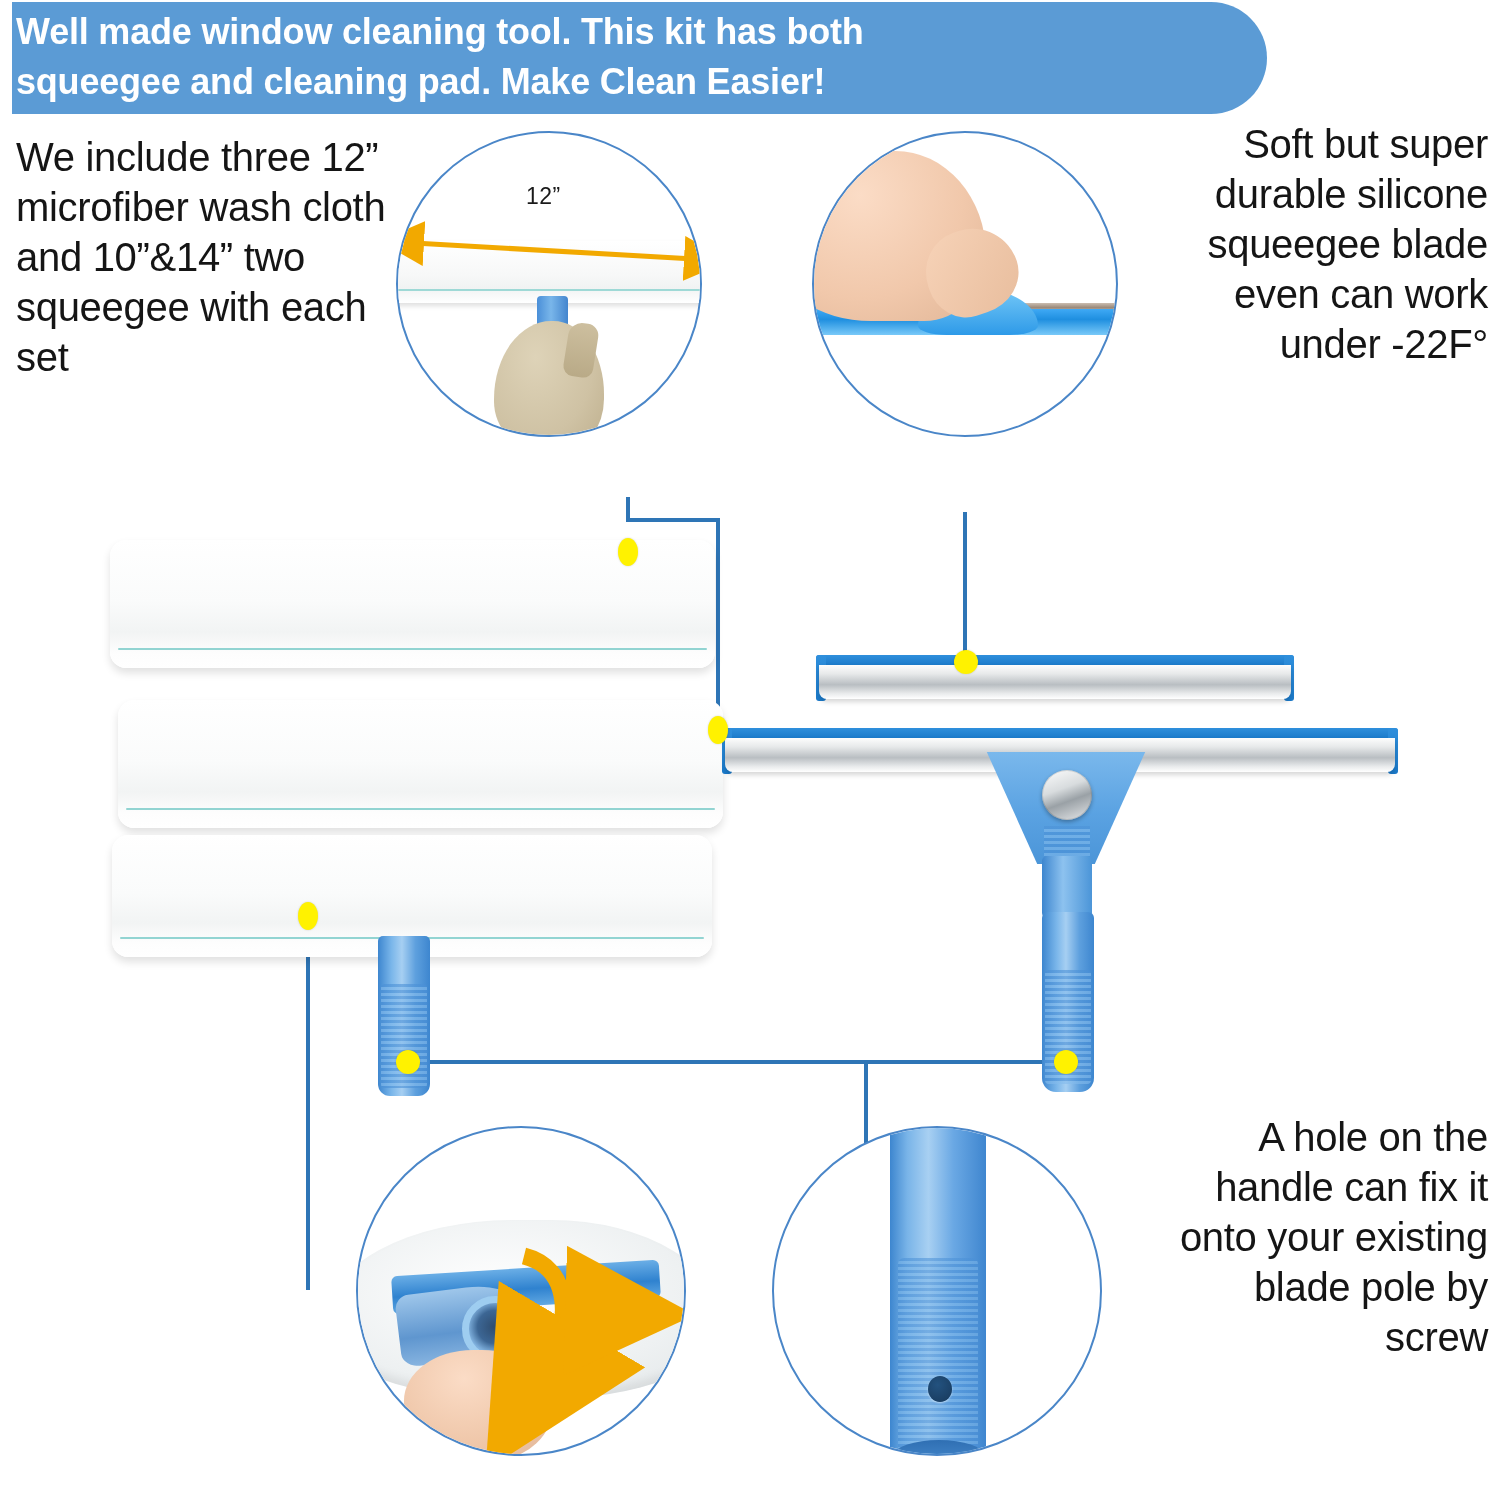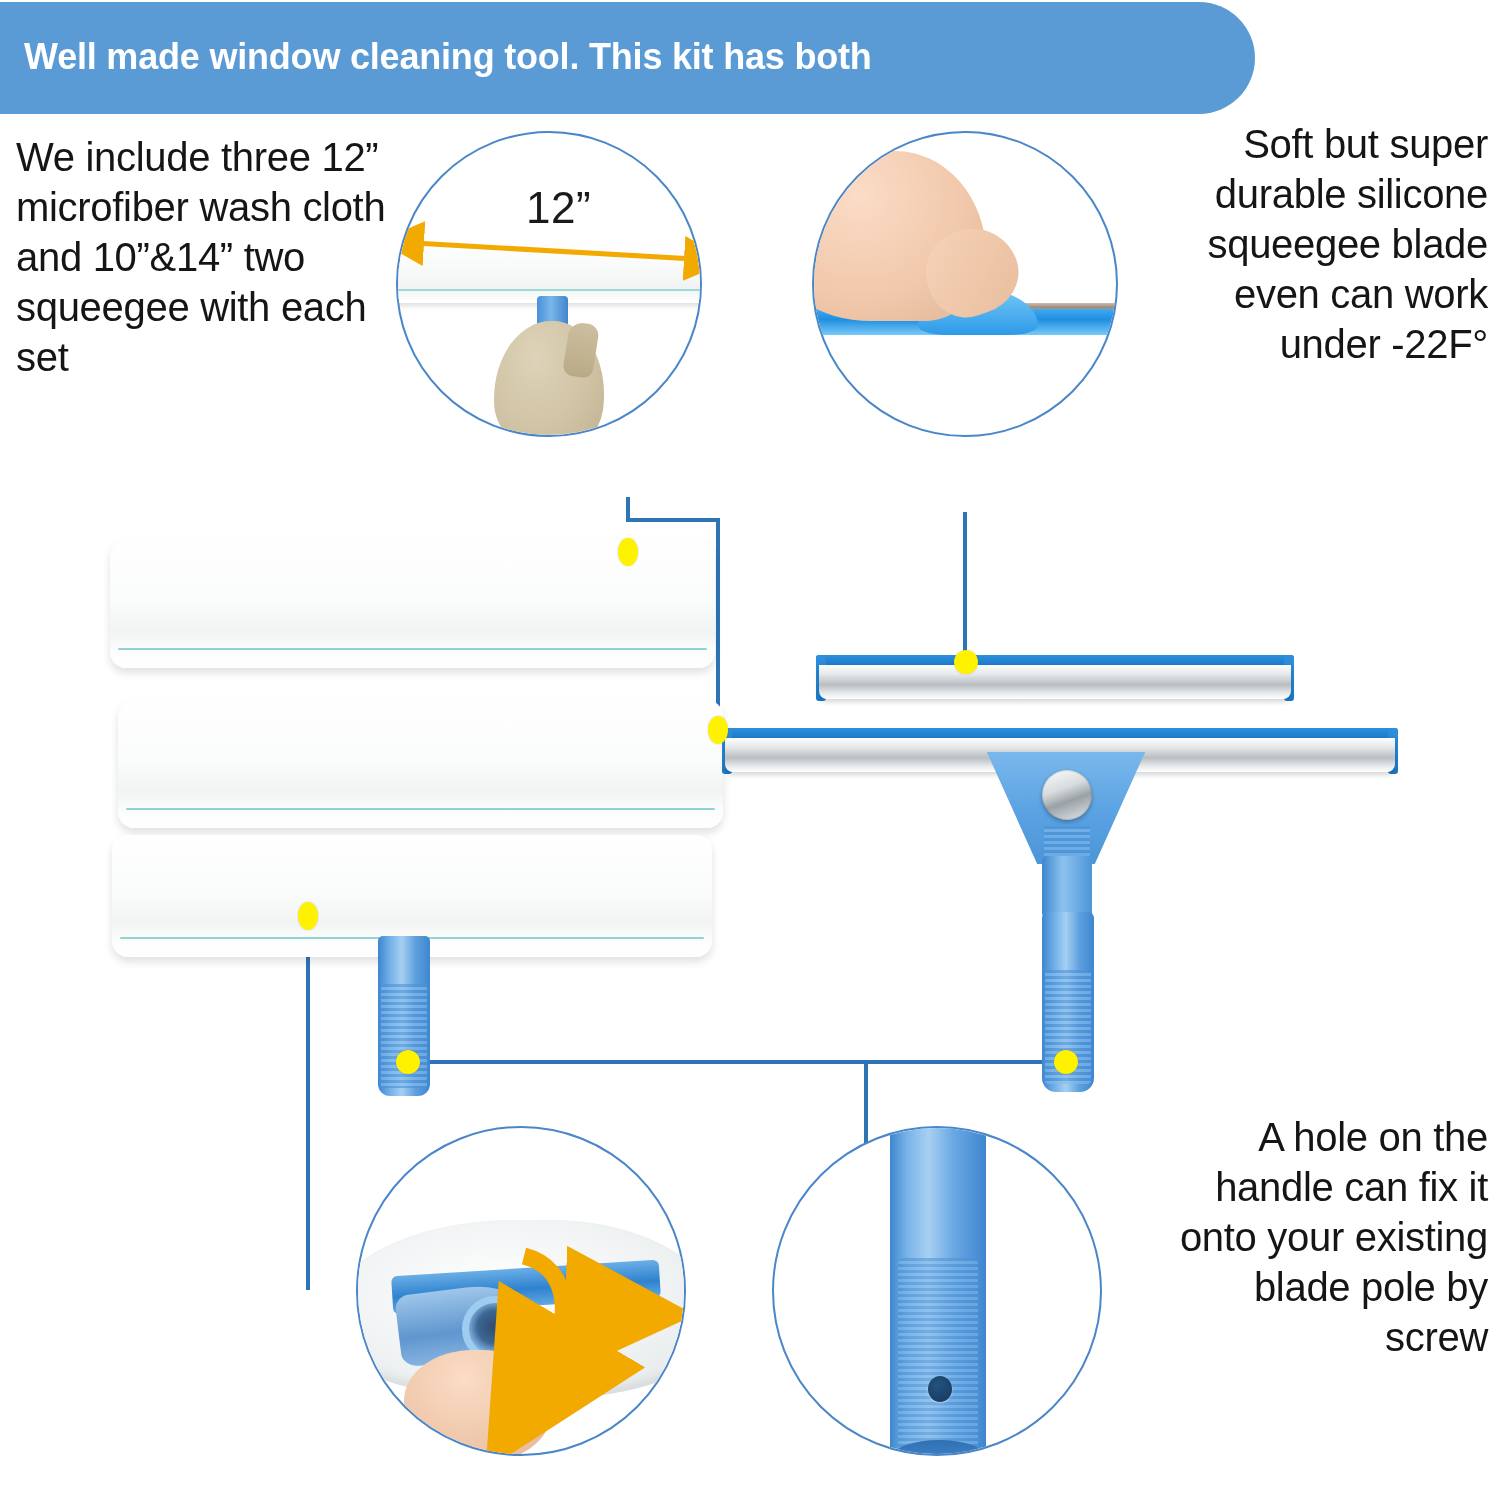--- a/index.html
+++ b/index.html
@@ -12,28 +12,28 @@
   }
   #stage {
     position:relative;
     width:1500px; height:1496px;
     background:#ffffff;
   }
 
   
   .banner {
     position:absolute;
-    left:0; top:2px;
+    left:12px; top:2px;
     width:1255px; height:112px;
     background:var(--bannerBlue,#5B9BD5);
     border-top-right-radius:60px;
     border-bottom-right-radius:60px;
     display:flex; flex-direction:column;
     justify-content:center;
-    padding:2px 46px 4px 24px;
+    padding:2px 46px 4px 4px;
   }
   .banner-line {
     color:#ffffff;
     font-weight:bold;
     font-size:36px;
     line-height:50px;
     letter-spacing:-0.2px;
     white-space:nowrap;
   }
 
@@ -91,21 +91,21 @@
     border-radius:52% 46% 38% 44% / 60% 56% 40% 38%;
   }
   .tl-thumb {
     left:168px; top:190px; width:30px; height:54px;
     background:linear-gradient(#cdbf9f,#b9aa87);
     border-radius:14px 12px 10px 10px;
     transform:rotate(9deg);
   }
   .arrow-label {
     position:absolute; left:128px; top:50px;
-    font-size:44px; color:#1a1a1a; letter-spacing:0.5px;
+    font-size:23px; color:#1a1a1a; letter-spacing:0.5px;
   }
 
   
   .tr-blade-metal {
     left:-24px; top:170px; width:360px; height:9px;
     background:linear-gradient(#cbbdb0,#9b8b7c 50%,#c8bcb0);
     border-radius:3px;
   }
   .tr-blade-sil {
     left:-28px; top:176px; width:368px; height:26px;
@@ -279,20 +279,21 @@
   }
   .dot.round { width:24px; height:24px; }
 </style>
 </head>
 <body>
 
 <div id="stage">
 
   <div class="banner" style="--bannerBlue: #5B9BD5;">
     <div class="banner-line">Well made window cleaning tool. This kit has both</div>
+    <div class="banner-line">squeegee and cleaning pad. Make Clean Easier!</div>
   </div>
 
   <div class="corner-text" id="txt-tl">We include three 12” microfiber wash cloth and 10”&amp;14” two squeegee with each set</div>
   <div class="corner-text" id="txt-tr">Soft but super durable silicone squeegee blade even can work under -22F°</div>
   <div class="corner-text" id="txt-br">A hole on the handle can fix it onto your existing blade pole by screw</div>
 
   <svg id="wires" viewBox="0 0 1500 1496">
     <g fill="none" stroke="#2E75B6" stroke-width="4">
 
       <path d="M 628 497 L 628 520 L 718 520 L 718 728"></path>

